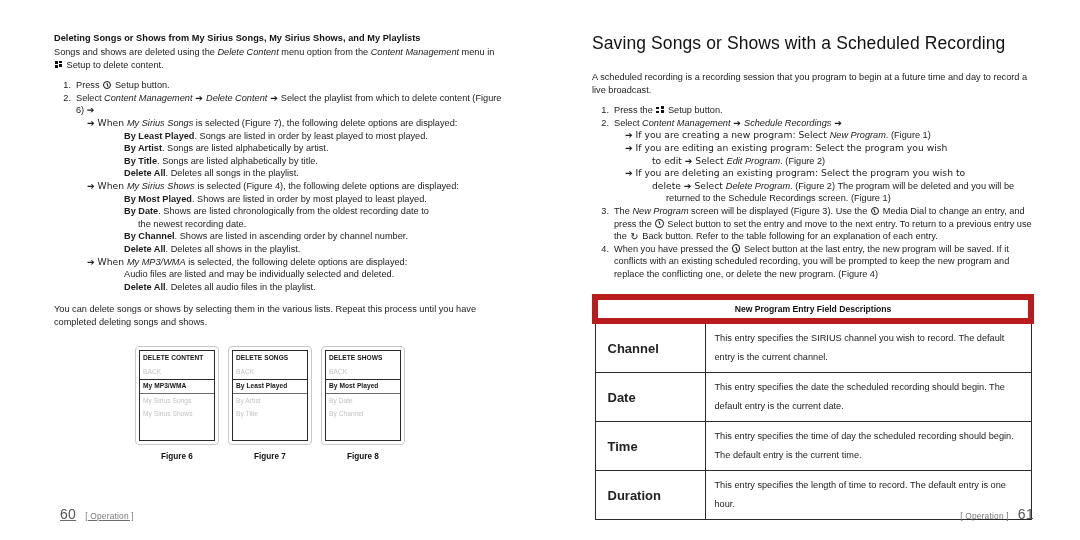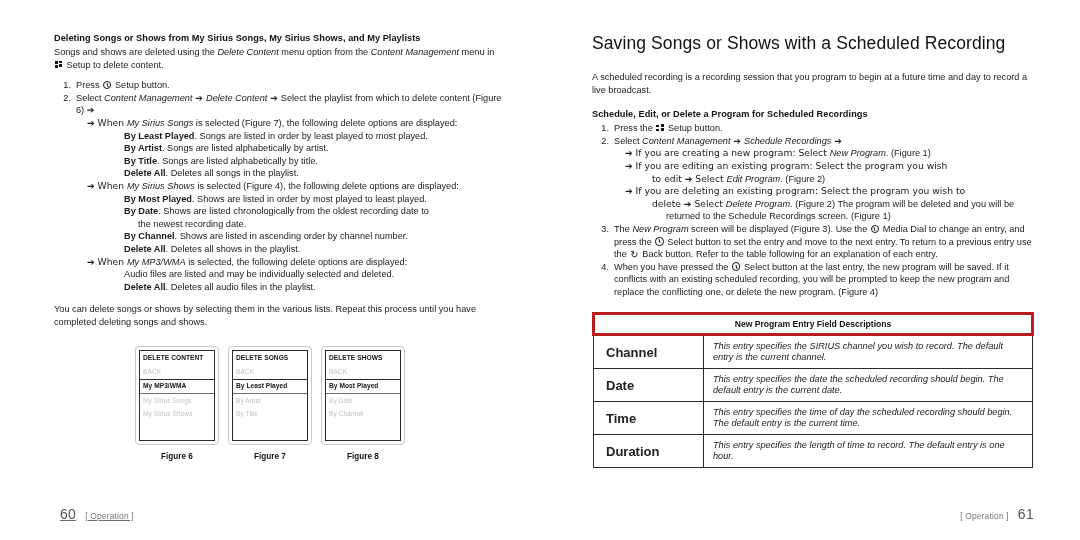--- a/index.html
+++ b/index.html
@@ -207,42 +207,41 @@
   }
 
   
   table.fields {
     width: 100%;
     border-collapse: collapse;
     margin-top: 13px;
     font-size: 9.2px;
   }
   table.fields th.hdr {
-    border: 3px solid #b91c1c;
+    border: 6px solid #b91c1c;
     text-align: center;
     font-weight: bold;
     font-size: 8.6px;
     padding: 4px 2px 4.5px 2px;
     color: #111;
   }
   table.fields td {
     border: 1px solid #2a2a2a;
     vertical-align: middle;
     color: #222;
   }
   table.fields td.label {
     width: 97px;
     font-weight: bold;
     font-size: 13px;
     padding: 5px 0 5px 12px;
   }
   table.fields td.desc {
     padding: 5px 10px 5px 9px;
-    line-height: 11px;
-    font-style: italic;
+    line-height: 19px;
   }
 
   
   .footer {
     position: absolute;
     bottom: 18px;
     display: flex;
     align-items: baseline;
     gap: 9px;
     color: #6d6d6d;
@@ -352,21 +351,20 @@
       <span class="pg-label">[ Operation ]</span>
     </div>
   </div>
 
   <div class="page page-right">
 
     <h1 class="section-title">Saving Songs or Shows with a Scheduled Recording</h1>
 
     <p class="body">A scheduled recording is a recording session that you program to begin at a future time and day to record a live broadcast.</p>
 
-    <h2 class="sub-head" style="margin-top:13px;">Schedule, Edit, or Delete a Program for Scheduled Recordings</h2>
 
     <ol class="steps">
       <li>
         <span class="num">1.</span>
         <span>Press the </span><span class="glyph-setup"><i></i><i></i><i></i><i></i></span><span> Setup button.</span>
       </li>
       <li>
         <span class="num">2.</span>
         <span>Select </span><span class="em">Content Management</span><span class="arrow"> ➔ </span><span class="em">Schedule Recordings</span><span class="arrow"> ➔</span>
 

